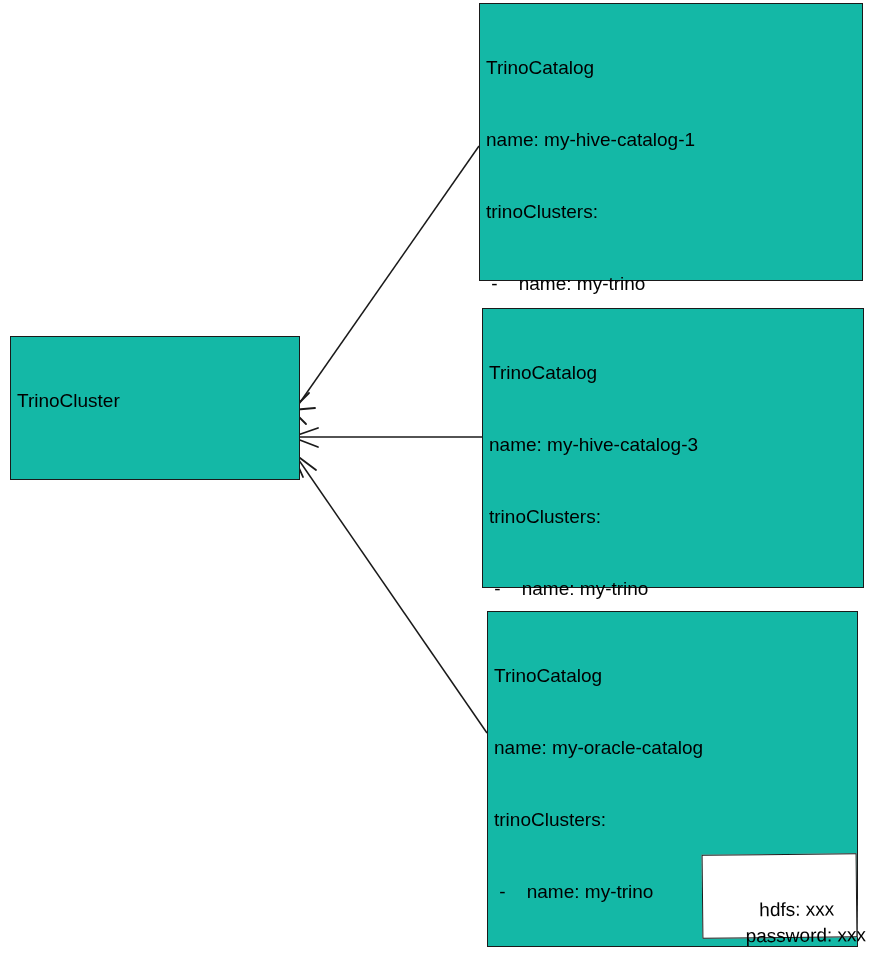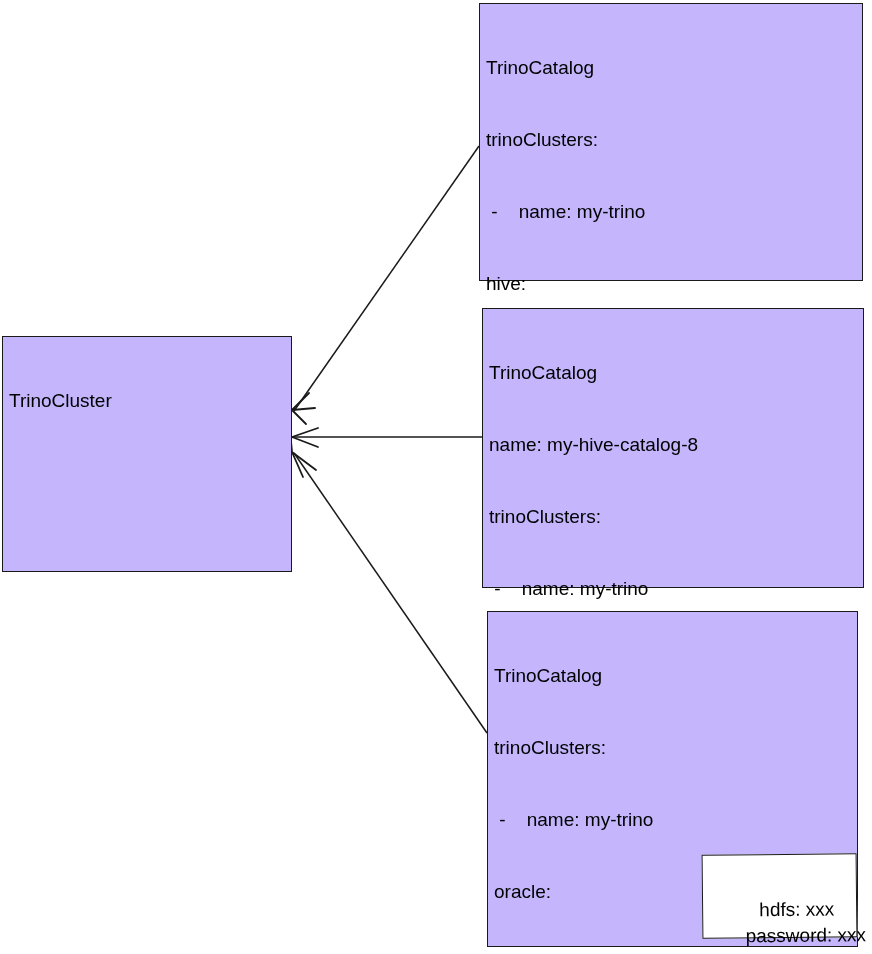--- a/index.html
+++ b/index.html
@@ -23,44 +23,44 @@
     position: absolute;
     left: 0;
     top: 0;
     width: 872px;
     height: 954px;
     pointer-events: none;
   }
   .node {
     position: absolute;
     box-sizing: border-box;
-    background: #c4b5fd;
+    background: #14b8a6;
     border: 1.6px solid #1a1a1a;
   }
   .yaml {
     position: absolute;
     left: 6px;
     top: 4px;
     right: 4px;
     font-size: 19px;
     line-height: 24px;
     white-space: pre;
     font-family: "Liberation Sans", sans-serif;
     color: #000000;
   }
   .yaml .ln {
     display: block;
     white-space: pre;
   }
   
   #node-cluster {
-    left: 2px;
+    left: 10px;
     top: 336px;
     width: 290px;
-    height: 236px;
+    height: 144px;
   }
   
   #node-catalog-0 {
     left: 479px;
     top: 3px;
     width: 384px;
     height: 278px;
   }
   #node-catalog-1 {
     left: 482px;
@@ -127,46 +127,48 @@
 
   <div class="node" id="node-cluster">
     <div class="yaml">
       <span class="ln">TrinoCluster</span>
     </div>
   </div>
 
   <div class="node" id="node-catalog-0">
     <div class="yaml">
       <span class="ln">TrinoCatalog</span>
+      <span class="ln">name: my-hive-catalog-1</span>
       <span class="ln">trinoClusters:</span>
       <span class="ln"> -    name: my-trino</span>
       <span class="ln">hive:</span>
       <span class="ln">   s3: # S3ConnnectionSpec</span>
       <span class="ln">      inline:</span>
       <span class="ln">         host: minio</span>
       <span class="ln">   metastore: # whatever</span>
     </div>
   </div>
 
   <div class="node" id="node-catalog-1">
     <div class="yaml">
       <span class="ln">TrinoCatalog</span>
-      <span class="ln">name: my-hive-catalog-8</span>
+      <span class="ln">name: my-hive-catalog-3</span>
       <span class="ln">trinoClusters:</span>
       <span class="ln"> -    name: my-trino</span>
       <span class="ln">hive:</span>
       <span class="ln">   hdfs:</span>
       <span class="ln">      # TBD</span>
       <span class="ln">   metastore: # whatever</span>
     </div>
   </div>
 
   <div class="node" id="node-catalog-2">
     <div class="yaml">
       <span class="ln">TrinoCatalog</span>
+      <span class="ln">name: my-oracle-catalog</span>
       <span class="ln">trinoClusters:</span>
       <span class="ln"> -    name: my-trino</span>
       <span class="ln">oracle:</span>
       
       
     </div>
 
     <div id="node-secret">
       <div class="secret-text">
         <span class="ln">hdfs: xxx</span>

